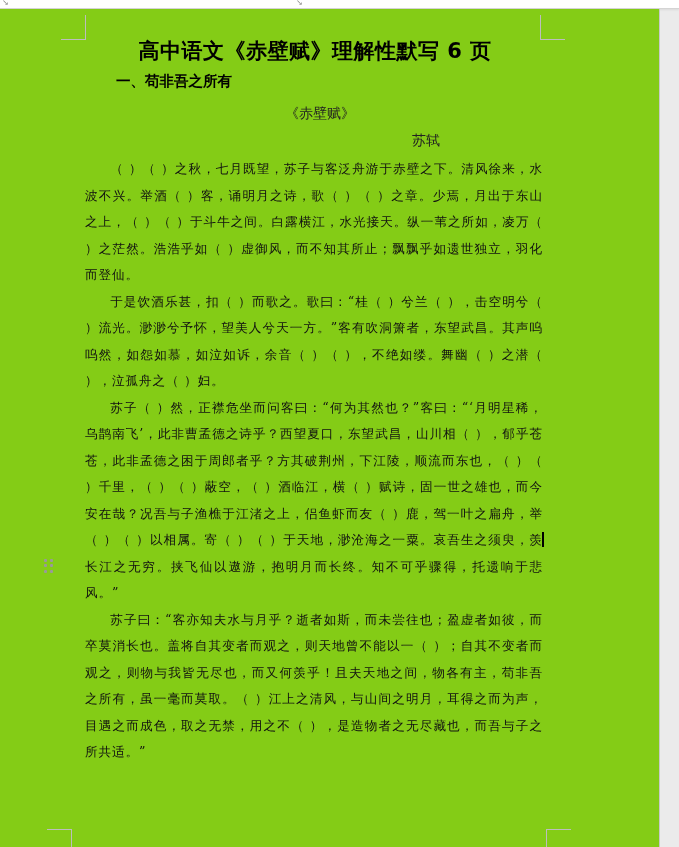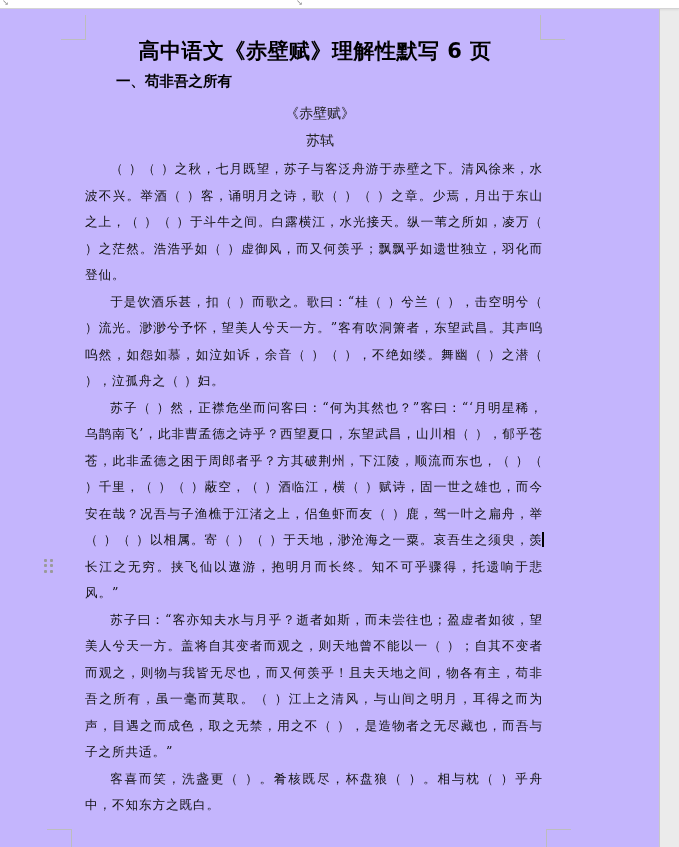--- a/index.html
+++ b/index.html
@@ -9,21 +9,21 @@
     font-family: "DejaVu Serif", "Liberation Serif", serif;
   }
   .topbar {
     position: absolute; left: 0; top: 0; width: 679px; height: 8px;
     background: #ffffff; border-bottom: 1px solid #d4d4d4;
     box-shadow: 0 1px 2px rgba(0,0,0,0.08);
   }
   .topbar .mark { position:absolute; top:-2px; font-size:8px; color:#888; font-family:"DejaVu Sans",sans-serif; }
   .page {
     position: absolute; left: 0; top: 9px; width: 659px; height: 838px;
-    background: #c4b5fd; border-right: 1px solid #c8c8c8;
+    background: #84cc16; border-right: 1px solid #c8c8c8;
   }
   .corner { position: absolute; width: 24px; height: 24px; border-color: #bdbdbd; border-style: solid; border-width: 0; }
   .c-tl { left: 61px; top: 6px; border-right-width: 1px; border-bottom-width: 1px; }
   .c-tr { left: 540px; top: 6px; border-left-width: 1px; border-bottom-width: 1px; }
   .c-bl { left: 47px; top: 820px; border-right-width: 1px; border-top-width: 1px; }
   .c-br { left: 546px; top: 820px; border-left-width: 1px; border-top-width: 1px; }
   .title {
     position: absolute; left: 60px; width: 510px; top: 28px;
     text-align: center; font-family: "DejaVu Sans", "Liberation Sans", sans-serif;
     font-weight: bold; font-size: 21px; color: #000; letter-spacing: 0.5px;
@@ -31,21 +31,21 @@
   .section {
     position: absolute; left: 116px; top: 63px;
     font-family: "DejaVu Sans", "Liberation Sans", sans-serif;
     font-weight: bold; font-size: 14.5px; color: #000;
   }
   .work-title, .author {
     position: absolute; left: 200px; width: 240px; text-align: center;
     font-family: "DejaVu Sans", "Liberation Sans", sans-serif; font-size: 14px; color: #222;
   }
   .work-title { top: 96px; }
-  .author { top: 123px; }
+  .author { top: 123px; text-align: right; }
   .body {
     position: absolute; left: 85px; top: 147px; width: 458px;
     font-size: 12.6px; line-height: 26.5px; color: #111;
     text-align: justify; letter-spacing: 0.9px;
   }
   .body p { margin: 0; text-indent: 2em; }
   .drag-handle {
     position: absolute; left: 44px; top: 550px; width: 10px; height: 14px;
     display: grid; grid-template-columns: 3px 3px; gap: 2px 3px;
   }
@@ -65,25 +65,24 @@
   <div class="corner c-tr"></div>
   <div class="corner c-bl"></div>
   <div class="corner c-br"></div>
 
   <div class="title">高中语文《赤壁赋》理解性默写 6 页</div>
   <div class="section">一、苟非吾之所有</div>
   <div class="work-title">《赤壁赋》</div>
   <div class="author">苏轼</div>
 
   <div class="body">
-    <p>（ ）（ ）之秋，七月既望，苏子与客泛舟游于赤壁之下。清风徐来，水波不兴。举酒（ ）客，诵明月之诗，歌（ ）（ ）之章。少焉，月出于东山之上，（ ）（ ）于斗牛之间。白露横江，水光接天。纵一苇之所如，凌万（ ）之茫然。浩浩乎如（ ）虚御风，而又何羡乎；飘飘乎如遗世独立，羽化而登仙。</p>
+    <p>（ ）（ ）之秋，七月既望，苏子与客泛舟游于赤壁之下。清风徐来，水波不兴。举酒（ ）客，诵明月之诗，歌（ ）（ ）之章。少焉，月出于东山之上，（ ）（ ）于斗牛之间。白露横江，水光接天。纵一苇之所如，凌万（ ）之茫然。浩浩乎如（ ）虚御风，而不知其所止；飘飘乎如遗世独立，羽化而登仙。</p>
     <p>于是饮酒乐甚，扣（ ）而歌之。歌曰：“桂（ ）兮兰（ ），击空明兮（ ）流光。渺渺兮予怀，望美人兮天一方。”客有吹洞箫者，东望武昌。其声呜呜然，如怨如慕，如泣如诉，余音（ ）（ ），不绝如缕。舞幽（ ）之潜（ ），泣孤舟之（ ）妇。</p>
     <p><span>苏子（ ）然，正襟危坐而问客曰：“何为其然也？”客曰：“‘月明星稀，乌鹊南飞’，此非曹孟德之诗乎？西望夏口，东望武昌，山川相（ ），郁乎苍苍，此非孟德之困于周郎者乎？方其破荆州，下江陵，顺流而东也，（ ）（ ）千里，（ ）（ ）蔽空，（ ）酒临江，横（ ）赋诗，固一世之雄也，而今安在哉？况吾与子渔樵于江渚之上，侣鱼虾而友（ ）鹿，驾一叶之扁舟，举（ ）（ ）以相属。寄（ ）（ ）于天地，渺沧海之一粟。哀吾生之须臾，羡</span><span class="cursor"></span><span>长江之无穷。挟飞仙以遨游，抱明月而长终。知不可乎骤得，托遗响于悲风。”</span></p>
-    <p>苏子曰：“客亦知夫水与月乎？逝者如斯，而未尝往也；盈虚者如彼，望美人兮天一方。盖将自其变者而观之，则天地曾不能以一（ ）；自其不变者而观之，则物与我皆无尽也，而又何羡乎！且夫天地之间，物各有主，苟非吾之所有，虽一毫而莫取。（ ）江上之清风，与山间之明月，耳得之而为声，目遇之而成色，取之无禁，用之不（ ），是造物者之无尽藏也，而吾与子之所共适。”</p>
-    <p>客喜而笑，洗盏更（ ）。肴核既尽，杯盘狼（ ）。相与枕（ ）乎舟中，不知东方之既白。</p>
+    <p>苏子曰：“客亦知夫水与月乎？逝者如斯，而未尝往也；盈虚者如彼，而卒莫消长也。盖将自其变者而观之，则天地曾不能以一（ ）；自其不变者而观之，则物与我皆无尽也，而又何羡乎！且夫天地之间，物各有主，苟非吾之所有，虽一毫而莫取。（ ）江上之清风，与山间之明月，耳得之而为声，目遇之而成色，取之无禁，用之不（ ），是造物者之无尽藏也，而吾与子之所共适。”</p>
   </div>
 
   <div class="drag-handle">
     <span></span>
       <span></span>
       <span></span>
       <span></span>
       <span></span>
       <span></span>
   </div>

